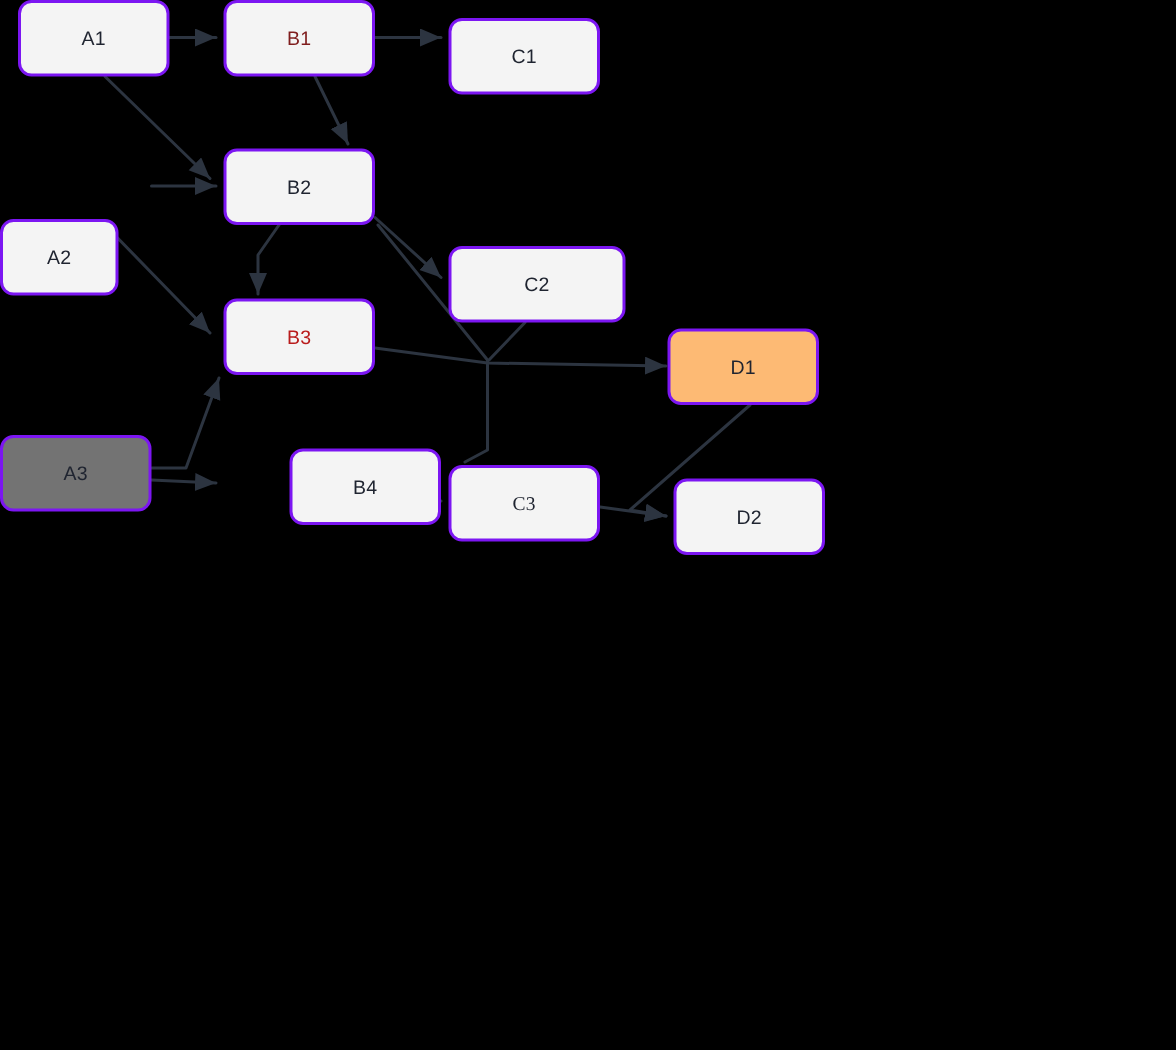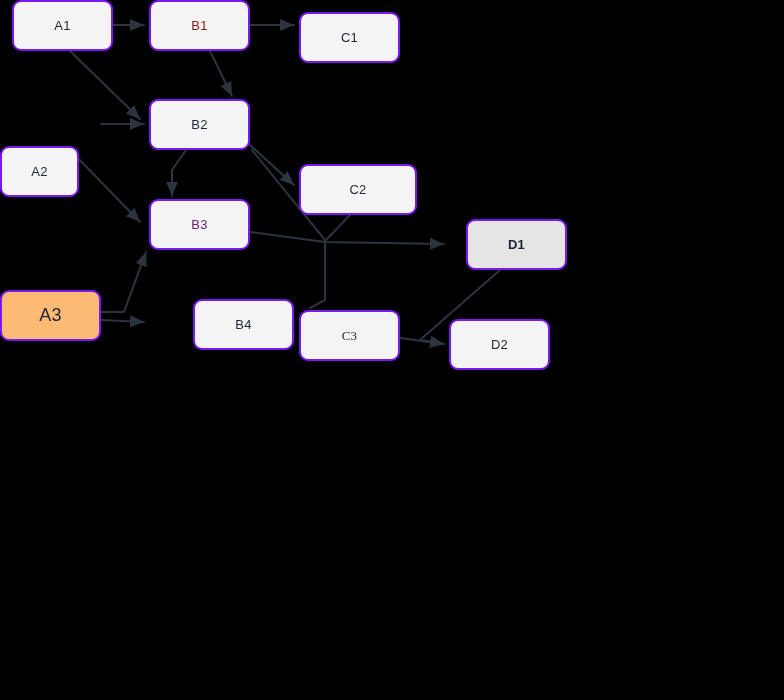--- a/index.html
+++ b/index.html
@@ -77,45 +77,45 @@
       </g>
   </svg>
 
   <div id="nodes-group">
       <div class="node" style="left: 12px; top: 0px; width: 101px; height: 51px; background: rgb(244, 244, 244); border-color: rgb(124, 22, 242); border-width: 2px; border-radius: 9px; color: rgb(31, 36, 48); font-size: 13px;">
         <span class="node-label">A1</span>
       </div>
       <div class="node" style="left: 0px; top: 99px; width: 79px; height: 51px; background: rgb(244, 244, 244); border-color: rgb(124, 22, 242); border-width: 2px; border-radius: 9px; color: rgb(31, 36, 48); font-size: 13px; margin-top: 47px;">
         <span class="node-label">A2</span>
       </div>
-      <div class="node" style="left: 0px; top: 290px; width: 101px; height: 51px; background: #fdba74; border-color: rgb(124, 22, 242); border-width: 2px; border-radius: 9px; color: rgb(31, 36, 48); font-size: 18px;">
+      <div class="node" style="left: 0px; top: 290px; width: 101px; height: 51px; background: #737373; border-color: rgb(124, 22, 242); border-width: 2px; border-radius: 9px; color: rgb(31, 36, 48); font-size: 13px;">
         <span class="node-label">A3</span>
       </div>
       <div class="node" style="left: 149px; top: 0px; width: 101px; height: 51px; background: rgb(244, 244, 244); border-color: rgb(124, 22, 242); border-width: 2px; border-radius: 9px; color: #7f1d1d; font-size: 13px;">
         <span class="node-label">B1</span>
       </div>
       <div class="node" style="left: 149px; top: 99px; width: 101px; height: 51px; background: rgb(244, 244, 244); border-color: rgb(124, 22, 242); border-width: 2px; border-radius: 9px; color: rgb(31, 36, 48); font-size: 13px;">
         <span class="node-label">B2</span>
       </div>
-      <div class="node" style="left: 149px; top: 199px; width: 101px; height: 51px; background: rgb(244, 244, 244); border-color: rgb(124, 22, 242); border-width: 2px; border-radius: 9px; color: #701a75; font-size: 13px;">
+      <div class="node" style="left: 149px; top: 199px; width: 101px; height: 51px; background: rgb(244, 244, 244); border-color: rgb(124, 22, 242); border-width: 2px; border-radius: 9px; color: #b91c1c; font-size: 13px;">
         <span class="node-label">B3</span>
       </div>
       <div class="node" style="left: 149px; top: 299px; width: 101px; height: 51px; background: rgb(244, 244, 244); border-color: rgb(124, 22, 242); border-width: 2px; border-radius: 9px; color: rgb(31, 36, 48); font-size: 13px; margin-left: 44px;">
         <span class="node-label">B4</span>
       </div>
       <div class="node" style="left: 299px; top: 12px; width: 101px; height: 51px; background: rgb(244, 244, 244); border-color: rgb(124, 22, 242); border-width: 2px; border-radius: 9px; color: rgb(31, 36, 48); font-size: 13px;">
         <span class="node-label">C1</span>
       </div>
       <div class="node" style="left: 299px; top: 164px; width: 118px; height: 51px; background: rgb(244, 244, 244); border-color: rgb(124, 22, 242); border-width: 2px; border-radius: 9px; color: rgb(31, 36, 48); font-size: 13px;">
         <span class="node-label">C2</span>
       </div>
       <div class="node" style="left: 299px; top: 310px; width: 101px; height: 51px; background: rgb(244, 244, 244); border-color: rgb(124, 22, 242); border-width: 2px; border-radius: 9px; color: rgb(31, 36, 48); font-size: 13px; font-family: Liberation Serif, serif;">
         <span class="node-label">C3</span>
       </div>
-      <div class="node" style="left: 466px; top: 219px; width: 101px; height: 51px; background: #e5e5e5; border-color: rgb(124, 22, 242); border-width: 2px; border-radius: 9px; color: rgb(31, 36, 48); font-size: 13px; font-weight: bold;">
+      <div class="node" style="left: 445px; top: 219px; width: 101px; height: 51px; background: #fdba74; border-color: rgb(124, 22, 242); border-width: 2px; border-radius: 9px; color: rgb(31, 36, 48); font-size: 13px;">
         <span class="node-label">D1</span>
       </div>
       <div class="node" style="left: 449px; top: 319px; width: 101px; height: 51px; background: rgb(244, 244, 244); border-color: rgb(124, 22, 242); border-width: 2px; border-radius: 9px; color: rgb(31, 36, 48); font-size: 13px; justify-content: center;">
         <span class="node-label">D2</span>
       </div>
     </div>
 
 </div>
 
 </body></html>

